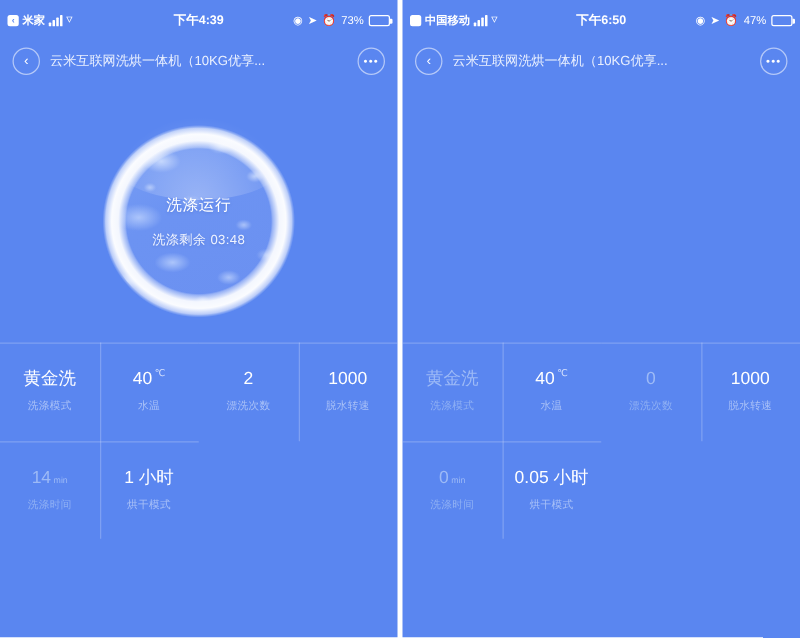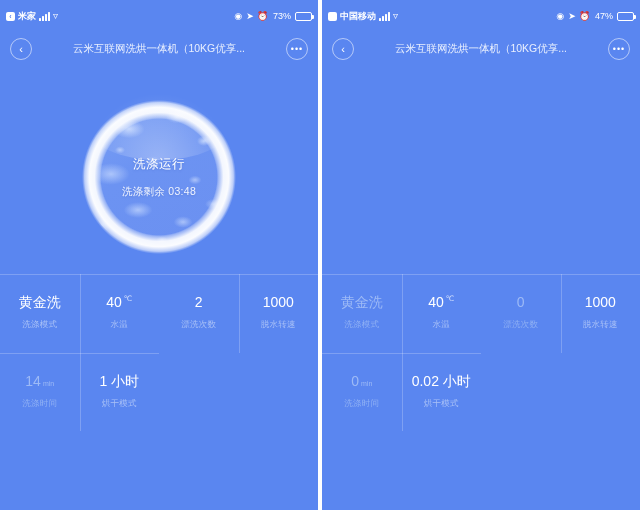--- a/index.html
+++ b/index.html
@@ -58,21 +58,21 @@
     padding:0 10px; position:relative;
   }
   .nav-btn{
     width:22px; height:22px; border-radius:50%;
     border:1px solid rgba(255,255,255,.55);
     display:flex; align-items:center; justify-content:center;
     color:#fff; font-size:11px; line-height:1; flex:none;
   }
   .nav-btn.dots{ font-size:9px; letter-spacing:1px; }
   .nav-title{
-    position:absolute; left:40px; right:40px; text-align:center;
+    position:absolute; left:40px; right:40px; text-align:left;
     color:#eaf0fe; font-size:10.5px; white-space:nowrap;
     overflow:hidden; text-overflow:clip;
   }
 
   
   .dial-wrap{
     height:222px; display:flex; align-items:center; justify-content:center;
     position:relative;
   }
   .dial{
@@ -172,20 +172,21 @@
         <div class="badge-back">‹</div>
         <div class="carrier">米家</div>
         <div class="bars">
             <i></i>
             <i></i>
             <i></i>
             <i></i>
           </div>
         <div class="wifi">▿</div>
       </div>
+      <div class="sb-center">下午4:39</div>
       <div class="sb-right">
         <span class="ic">◉</span>
         <span class="ic">➤</span>
         <span class="ic">⏰</span>
         <span class="pct">73%</span>
         <span class="battery"><span class="lvl" style="width: 73%;"></span></span>
       </div>
     </div>
 
     <div class="navbar">
@@ -240,20 +241,21 @@
         <div class="badge-back"></div>
         <div class="carrier">中国移动</div>
         <div class="bars">
             <i></i>
             <i></i>
             <i></i>
             <i></i>
           </div>
         <div class="wifi">▿</div>
       </div>
+      <div class="sb-center">下午6:50</div>
       <div class="sb-right">
         <span class="ic">◉</span>
         <span class="ic">➤</span>
         <span class="ic">⏰</span>
         <span class="pct">47%</span>
         <span class="battery"><span class="lvl" style="width: 47%;"></span></span>
       </div>
     </div>
 
     <div class="navbar">
@@ -278,18 +280,18 @@
         </div>
         <div class="cell col2">
           <div class="cell-val">1000</div>
           <div class="cell-lbl">脱水转速</div>
         </div>
         <div class="cell dim">
           <div class="cell-val">0<span class="unit min">min</span></div>
           <div class="cell-lbl">洗涤时间</div>
         </div>
         <div class="cell col2">
-          <div class="cell-val">0.02 小时</div>
+          <div class="cell-val">0.05 小时</div>
           <div class="cell-lbl">烘干模式</div>
         </div>
       </div>
   </div>
 </div>
 
 </body></html>

